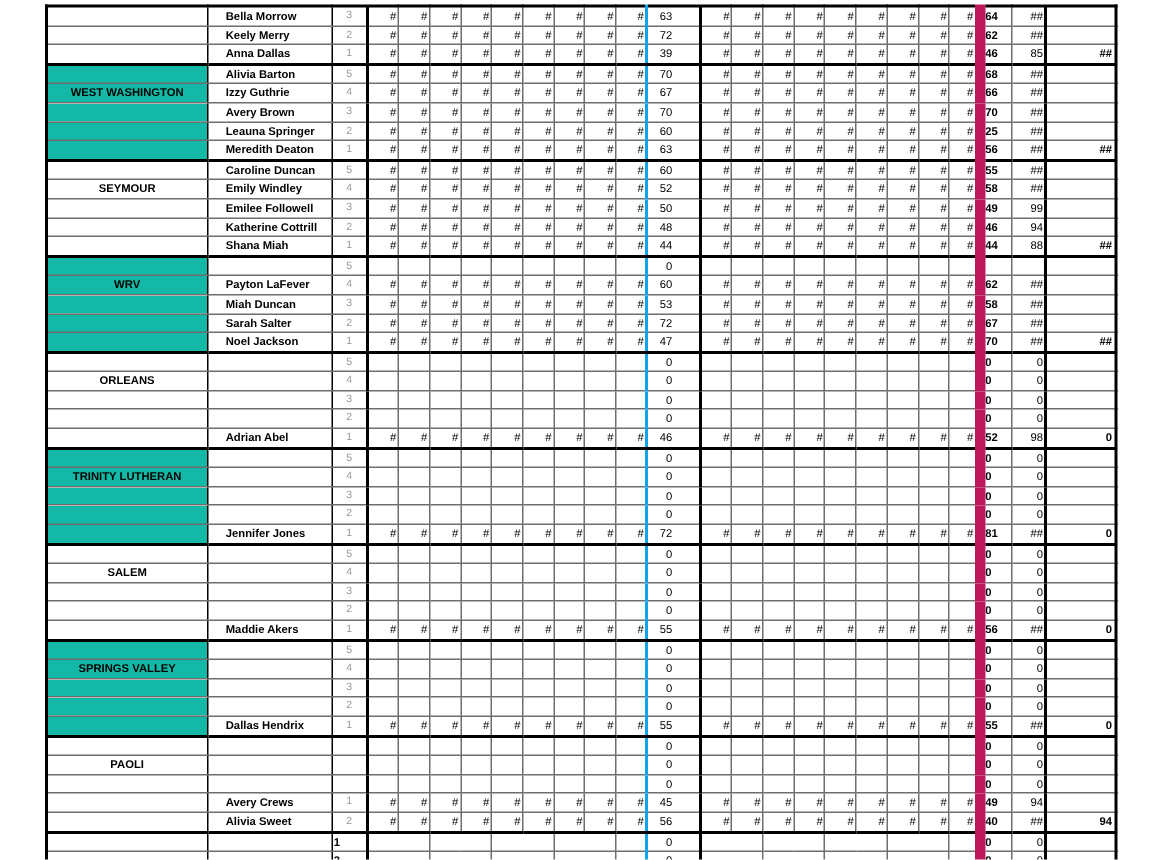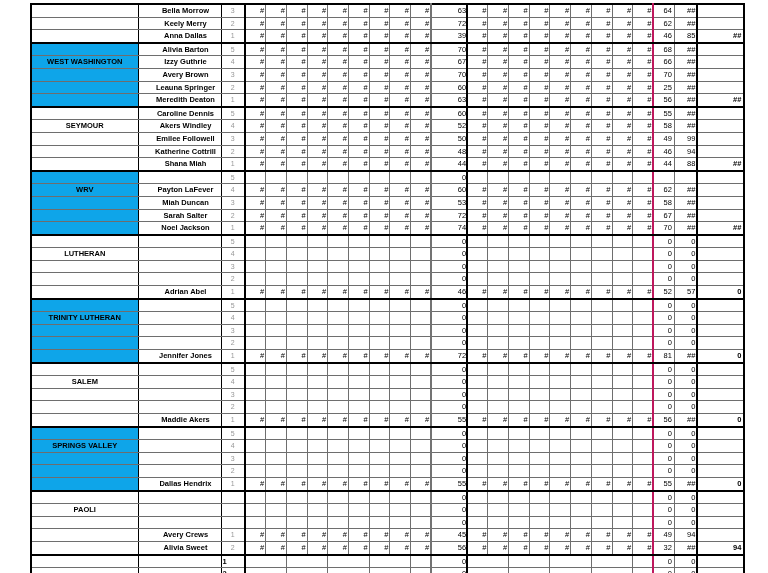--- a/index.html
+++ b/index.html
@@ -4,33 +4,33 @@
 <style>
   html,body{margin:0;padding:0;background:#ffffff;}
   body{width:768px;height:573px;position:relative;overflow:hidden;
        font-family:"Liberation Sans",sans-serif;}
   .sheet{position:absolute;left:30px;top:3px;}
   table{border-collapse:collapse;table-layout:fixed;width:715px;
         border:2px solid #000;}
   td{border:1px solid #6e6e6e;height:11.6px;padding:0;overflow:hidden;
      white-space:nowrap;font-size:7.5px;line-height:11.6px;color:#000;
      background:#fff;}
-  tr.shaded td.c-team{background:#0ea5e9;}
+  tr.shaded td.c-team{background:#14b8a6;}
   tr.thick td{border-bottom:2px solid #000;}
   td.c-team{font-weight:bold;text-align:center;border-right:1px solid #000;}
-  td.c-name{font-weight:bold;text-align:center;padding-left:12px;
+  td.c-name{font-weight:bold;text-align:left;padding-left:12px;
             border-right:1px solid #000;}
   td.c-pos{color:#979797;text-align:center;font-size:7px;
            border-right:2px solid #000;}
   td.c-pos.posleft{color:#000;font-weight:bold;text-align:left;
                    padding-left:1px;font-size:7.5px;}
   td.c-hash{text-align:right;padding-right:1px;}
-  td.c-mid{text-align:right;padding-right:0;
-           border-left:2px solid #737373;border-right:2px solid #000;}
-  td.c-r1{text-align:right;padding-right:2px;border-left:2px solid #be185d;}
+  td.c-mid{text-align:right;padding-right:18px;
+           border-left:2px solid #0ea5e9;border-right:2px solid #000;}
+  td.c-r1{padding-right:2px;border-left:7px solid #be185d;font-weight:bold;}
   td.c-r2{text-align:right;padding-right:1px;
           border-left:1.5px solid #000;border-right:2px solid #000;}
   td.c-wide{text-align:right;font-weight:bold;padding-right:2px;}
 </style>
 </head>
 <body>
 
 <div class="sheet">
   <table>
     <colgroup>
@@ -272,21 +272,21 @@
           <td class="c-hash">#</td>
           <td class="c-hash">#</td>
           <td class="c-hash">#</td>
           <td class="c-hash">#</td>
           <td class="c-r1">56</td>
           <td class="c-r2">##</td>
           <td class="c-wide">##</td>
         </tr>
         <tr>
           <td class="c-team"></td>
-          <td class="c-name">Caroline Dennis</td>
+          <td class="c-name">Caroline Duncan</td>
           <td class="c-pos">5</td>
           <td class="c-hash">#</td>
           <td class="c-hash">#</td>
           <td class="c-hash">#</td>
           <td class="c-hash">#</td>
           <td class="c-hash">#</td>
           <td class="c-hash">#</td>
           <td class="c-hash">#</td>
           <td class="c-hash">#</td>
           <td class="c-hash">#</td>
@@ -299,21 +299,21 @@
           <td class="c-hash">#</td>
           <td class="c-hash">#</td>
           <td class="c-hash">#</td>
           <td class="c-hash">#</td>
           <td class="c-r1">55</td>
           <td class="c-r2">##</td>
           <td class="c-wide"></td>
         </tr>
         <tr>
           <td class="c-team">SEYMOUR</td>
-          <td class="c-name">Akers Windley</td>
+          <td class="c-name">Emily Windley</td>
           <td class="c-pos">4</td>
           <td class="c-hash">#</td>
           <td class="c-hash">#</td>
           <td class="c-hash">#</td>
           <td class="c-hash">#</td>
           <td class="c-hash">#</td>
           <td class="c-hash">#</td>
           <td class="c-hash">#</td>
           <td class="c-hash">#</td>
           <td class="c-hash">#</td>
@@ -526,21 +526,21 @@
           <td class="c-pos">1</td>
           <td class="c-hash">#</td>
           <td class="c-hash">#</td>
           <td class="c-hash">#</td>
           <td class="c-hash">#</td>
           <td class="c-hash">#</td>
           <td class="c-hash">#</td>
           <td class="c-hash">#</td>
           <td class="c-hash">#</td>
           <td class="c-hash">#</td>
-          <td class="c-mid">74</td>
+          <td class="c-mid">47</td>
           <td class="c-hash">#</td>
           <td class="c-hash">#</td>
           <td class="c-hash">#</td>
           <td class="c-hash">#</td>
           <td class="c-hash">#</td>
           <td class="c-hash">#</td>
           <td class="c-hash">#</td>
           <td class="c-hash">#</td>
           <td class="c-hash">#</td>
           <td class="c-r1">70</td>
@@ -568,21 +568,21 @@
           <td class="c-hash"></td>
           <td class="c-hash"></td>
           <td class="c-hash"></td>
           <td class="c-hash"></td>
           <td class="c-hash"></td>
           <td class="c-r1">0</td>
           <td class="c-r2">0</td>
           <td class="c-wide"></td>
         </tr>
         <tr>
-          <td class="c-team">LUTHERAN</td>
+          <td class="c-team">ORLEANS</td>
           <td class="c-name"></td>
           <td class="c-pos">4</td>
           <td class="c-hash"></td>
           <td class="c-hash"></td>
           <td class="c-hash"></td>
           <td class="c-hash"></td>
           <td class="c-hash"></td>
           <td class="c-hash"></td>
           <td class="c-hash"></td>
           <td class="c-hash"></td>
@@ -672,21 +672,21 @@
           <td class="c-hash">#</td>
           <td class="c-hash">#</td>
           <td class="c-hash">#</td>
           <td class="c-hash">#</td>
           <td class="c-hash">#</td>
           <td class="c-hash">#</td>
           <td class="c-hash">#</td>
           <td class="c-hash">#</td>
           <td class="c-hash">#</td>
           <td class="c-r1">52</td>
-          <td class="c-r2">57</td>
+          <td class="c-r2">98</td>
           <td class="c-wide">0</td>
         </tr>
         <tr class="shaded">
           <td class="c-team"></td>
           <td class="c-name"></td>
           <td class="c-pos">5</td>
           <td class="c-hash"></td>
           <td class="c-hash"></td>
           <td class="c-hash"></td>
           <td class="c-hash"></td>
@@ -1211,21 +1211,21 @@
           <td class="c-mid">56</td>
           <td class="c-hash">#</td>
           <td class="c-hash">#</td>
           <td class="c-hash">#</td>
           <td class="c-hash">#</td>
           <td class="c-hash">#</td>
           <td class="c-hash">#</td>
           <td class="c-hash">#</td>
           <td class="c-hash">#</td>
           <td class="c-hash">#</td>
-          <td class="c-r1">32</td>
+          <td class="c-r1">40</td>
           <td class="c-r2">##</td>
           <td class="c-wide">94</td>
         </tr>
         <tr>
           <td class="c-team"></td>
           <td class="c-name"></td>
           <td class="c-pos posleft">1</td>
           <td class="c-hash" colspan="2"></td>
           <td class="c-hash" colspan="2"></td>
           <td class="c-hash" colspan="2"></td>

